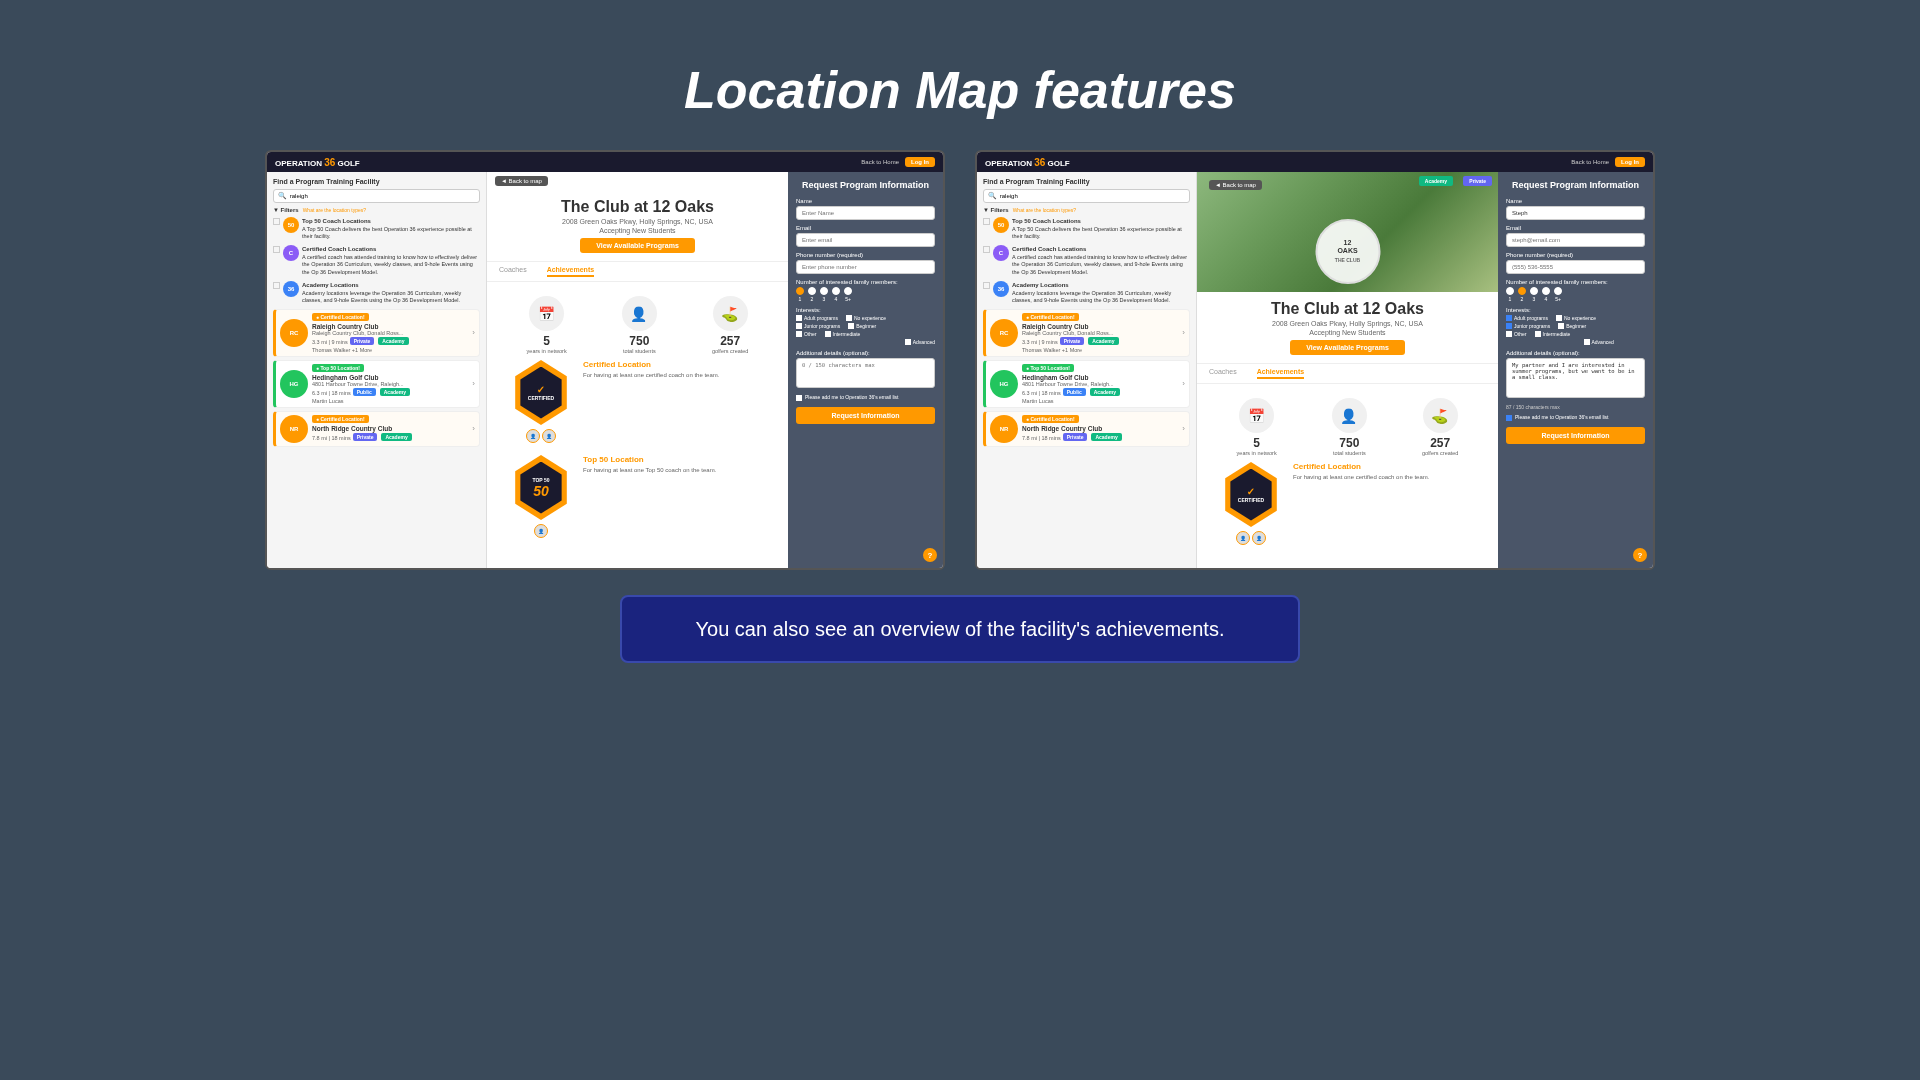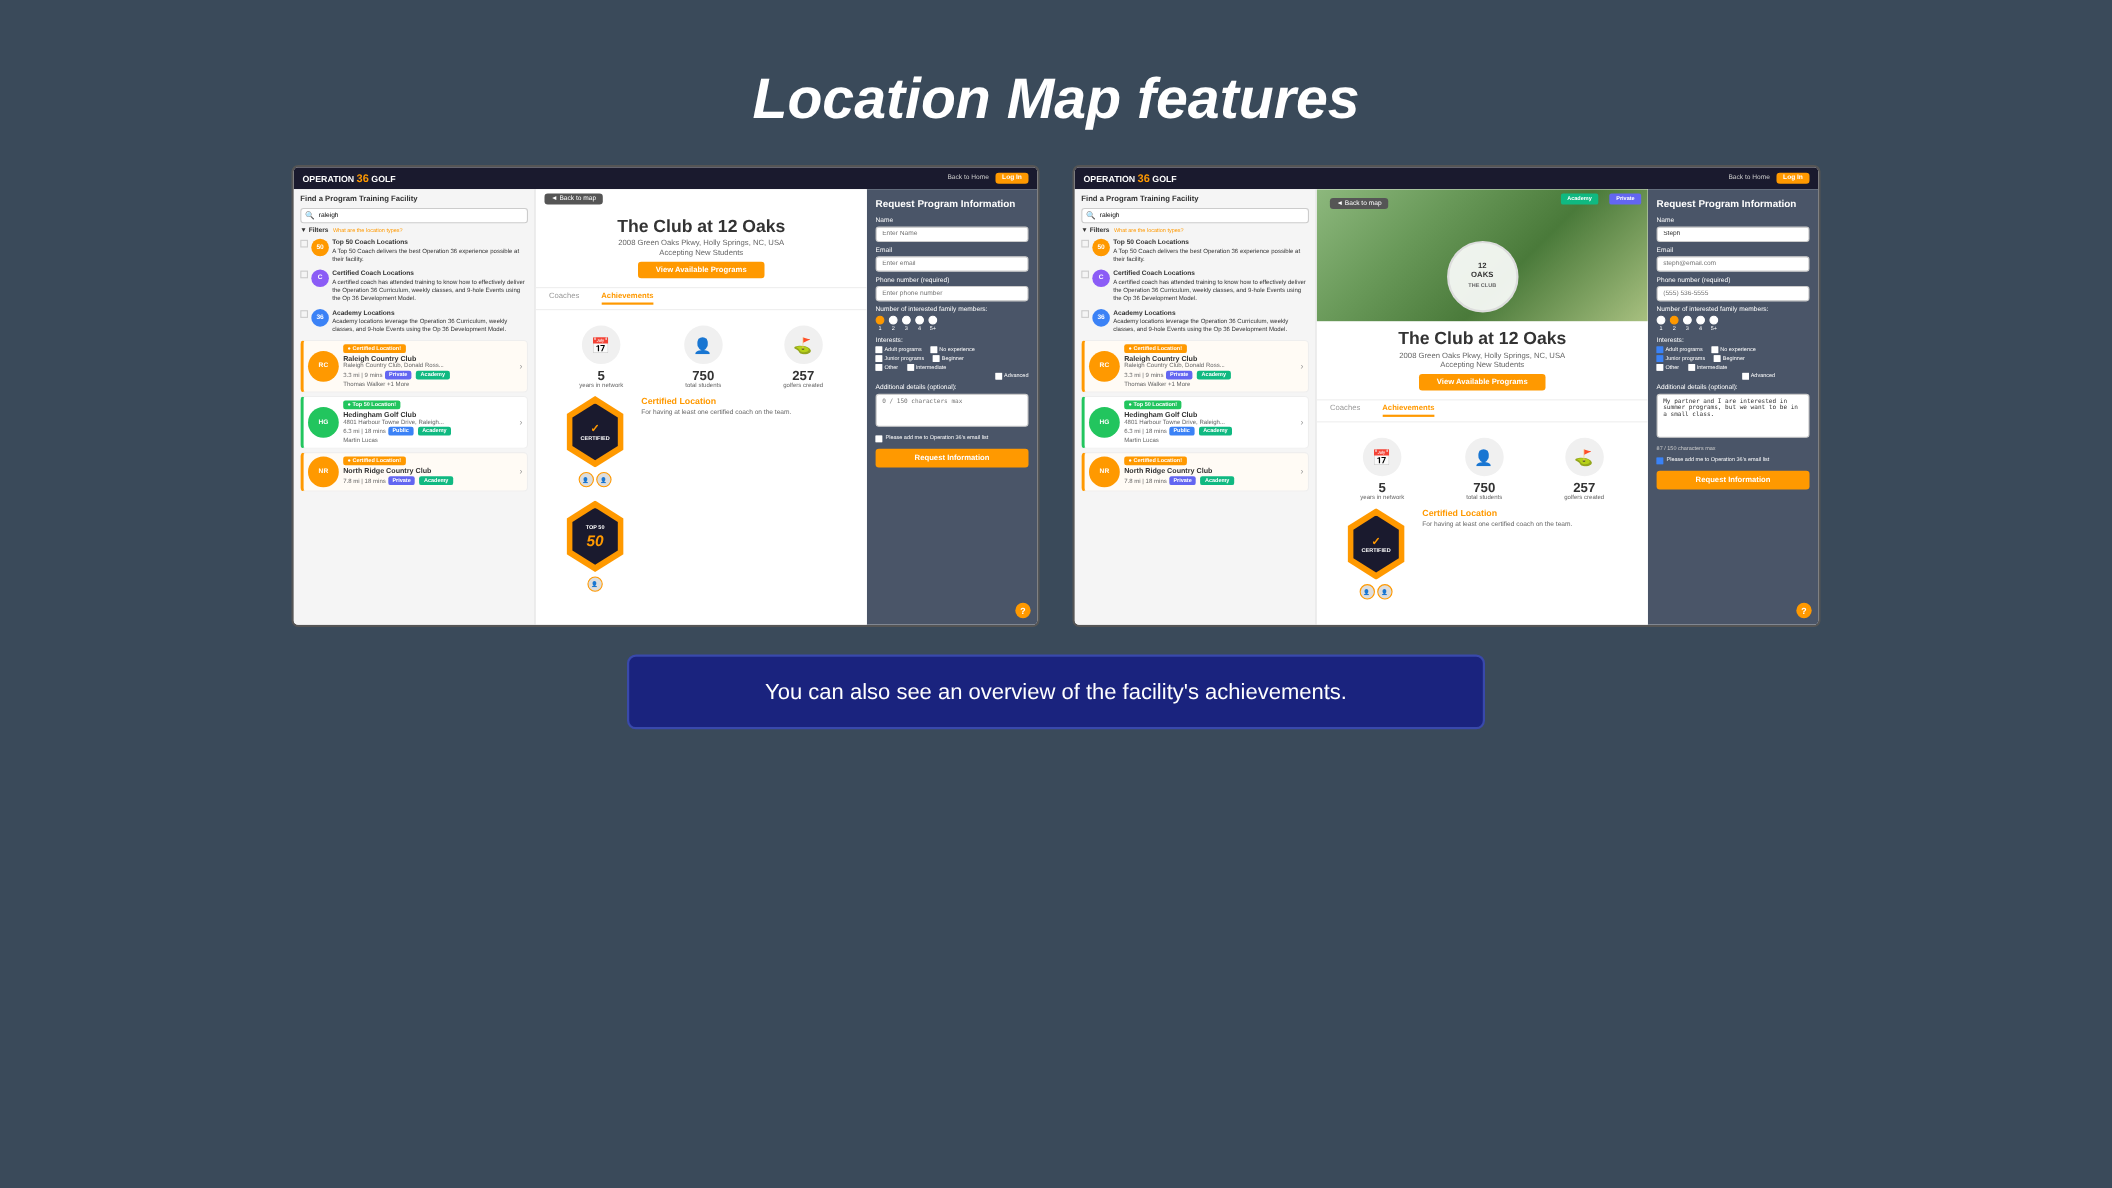--- a/index.html
+++ b/index.html
@@ -313,21 +313,21 @@
       width: 155px;
       background: #4a5568;
       flex-shrink: 0;
       padding: 8px;
       overflow-y: auto;
     }
     .request-title {
       color: white;
       font-size: 9px;
       font-weight: bold;
-      text-align: left;
+      text-align: center;
       margin-bottom: 6px;
       line-height: 1.3;
     }
     .form-label {
       color: white;
       font-size: 6px;
       margin-bottom: 2px;
     }
     .form-input {
       width: 100%;
@@ -451,21 +451,21 @@
     }
 
     
     .captions-row {
       display: flex;
       gap: 30px;
       justify-content: center;
       margin-top: 5px;
     }
     .caption-box {
-      width: 780px;
+      width: 680px;
       background: #1a237e;
       border: 2px solid #3949ab;
       border-radius: 8px;
       padding: 18px 24px;
       text-align: center;
     }
     .caption-text {
       color: white;
       font-size: 20px;
       line-height: 1.4;
@@ -683,20 +683,24 @@
             <div style="display:flex;flex-direction:column;align-items:center;gap:4px;">
               <div style="width:60px;height:65px;background:#f90;clip-path:polygon(50% 0%, 93% 25%, 93% 75%, 50% 100%, 7% 75%, 7% 25%);display:flex;align-items:center;justify-content:center;">
                 <div style="width:48px;height:52px;background:#1a1a2e;clip-path:polygon(50% 0%, 93% 25%, 93% 75%, 50% 100%, 7% 75%, 7% 25%);display:flex;flex-direction:column;align-items:center;justify-content:center;">
                   <span style="font-size:5px;color:white;font-weight:bold;">TOP 50</span>
                   <span style="font-size:14px;color:#f90;font-weight:bold;font-style:italic;">50</span>
                 </div>
               </div>
               <div style="display:flex;gap:2px;">
                 <div class="coach-avatar-sm">👤</div>
               </div>
+            </div>
+            <div class="badge-info">
+              <div class="badge-title">Top 50 Location</div>
+              <div class="badge-desc">For having at least one Top 50 coach on the team.</div>
             </div>
           </div>
         </div>
       </div>
 
       <div class="request-form">
         <div class="request-title">Request Program Information</div>
         <div class="form-label">Name</div>
         <input class="form-input" type="text" placeholder="Enter Name" style="">
         <div class="form-label">Email</div>

